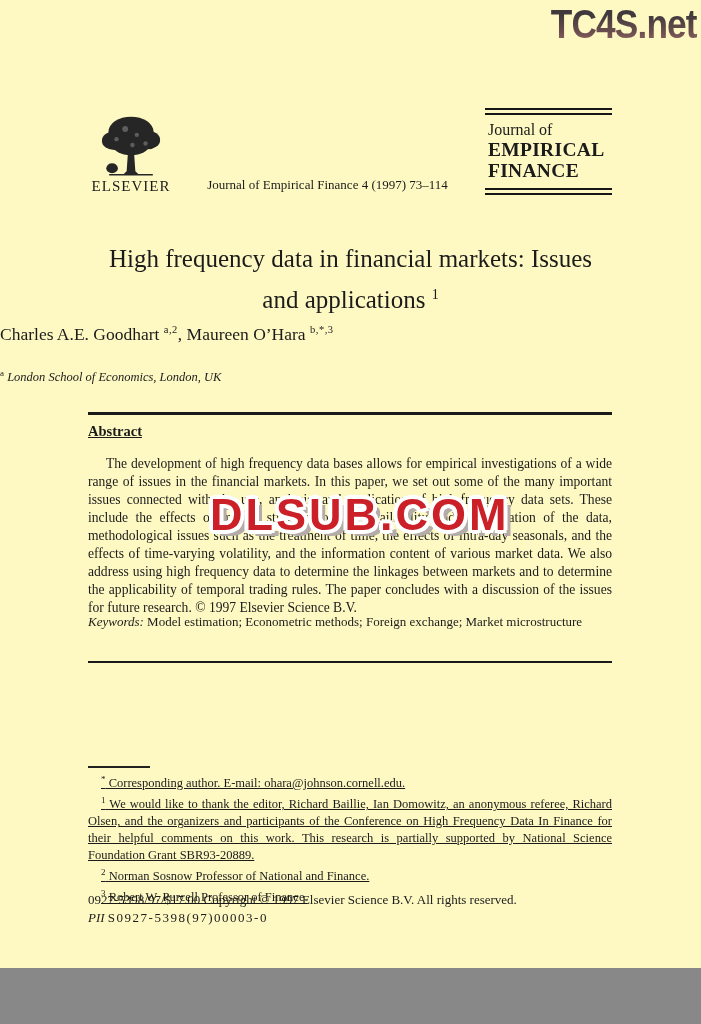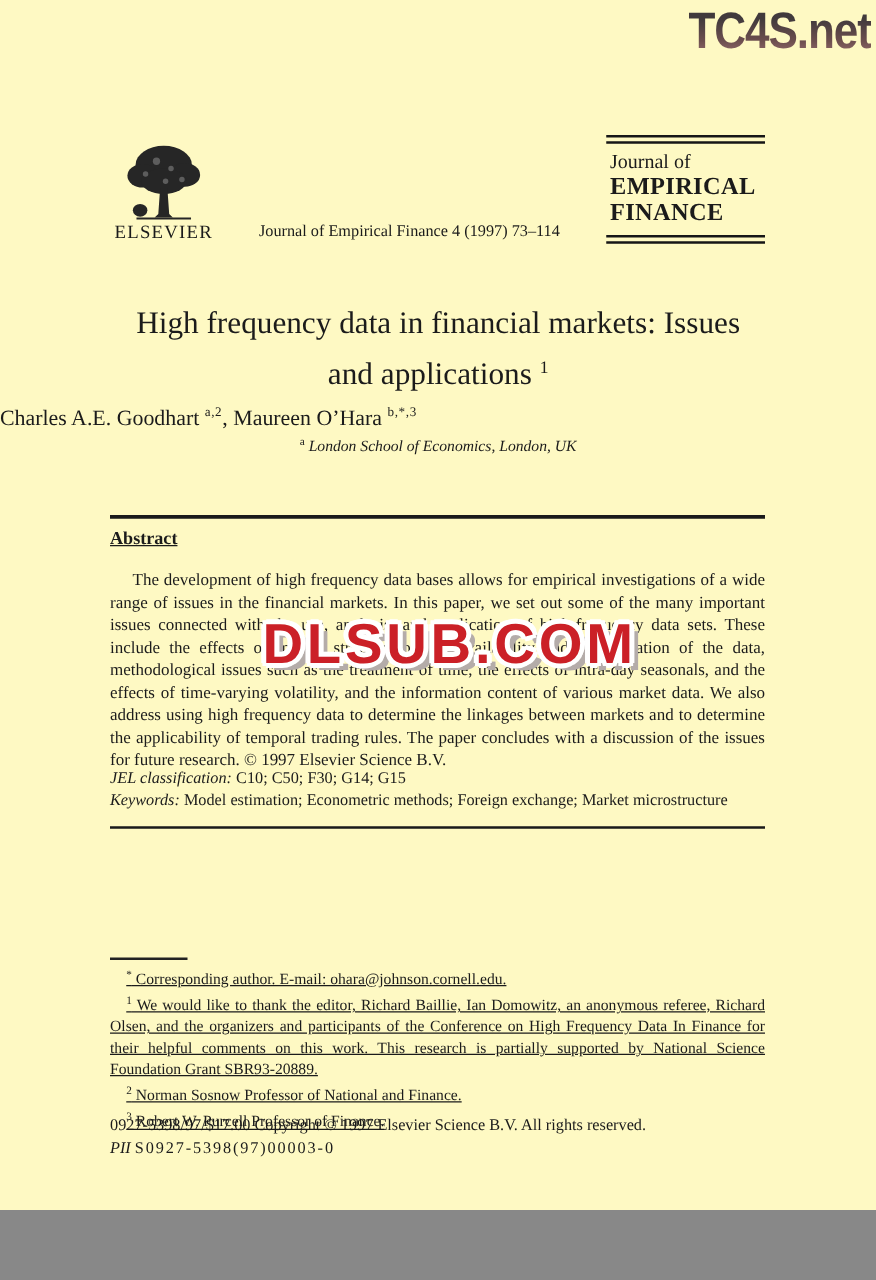--- a/index.html
+++ b/index.html
@@ -60,22 +60,22 @@
     position:absolute;top:241px;left:0;width:100%;
     text-align:center;font-size:25px;line-height:36px;
   }
   .title-block sup{font-size:14px;}
   .authors{
     position:absolute;top:324px;left:0;width:100%;
     text-align:left;font-size:17.5px;
   }
   .authors sup{font-size:10.5px;letter-spacing:0.5px;}
   .affils{
-    position:absolute;top:344px;left:0;width:100%;
-    text-align:center;font-style:italic;font-size:12.5px;line-height:18px;
+    position:absolute;top:364px;left:0;width:100%;
+    font-style:italic;font-size:12.5px;line-height:18px;
   }
   .affils sup{font-size:9px;font-style:normal;}
 
   
   .rule-a{position:absolute;top:412px;left:88px;width:524px;border-top:3px solid #1a1a1a;}
   .abstract-head{position:absolute;top:423px;left:88px;font-weight:bold;font-size:14.5px;text-decoration:underline;}
   .abstract-body{
     position:absolute;top:455px;left:88px;width:524px;
     font-size:13.6px;line-height:18px;text-align:justify;text-indent:18px;
   }
@@ -154,21 +154,20 @@
     <div><sup>a</sup> <span>London School of Economics, London, UK</span></div>
   </div>
 
   <div class="rule-a"></div>
   <div class="abstract-head">Abstract</div>
   <div class="abstract-body">The development of high frequency data bases allows for empirical investigations of a wide range of issues in the financial markets. In this paper, we set out some of the many important issues connected with the use, analysis, and application of high-frequency data sets. These include the effects of market structure on the availability and interpretation of the data, methodological issues such as the treatment of time, the effects of intra-day seasonals, and the effects of time-varying volatility, and the information content of various market data. We also address using high frequency data to determine the linkages between markets and to determine the applicability of temporal trading rules. The paper concludes with a discussion of the issues for future research. © 1997 Elsevier Science B.V.</div>
 
   <div class="wm-mid">DLSUB.COM</div>
 
   <div class="jel-block">
-    <div><span class="lbl-italic">JEL classification:</span><span> C10; C50; F30; G14; G15</span></div>
     <div><span class="lbl-italic">Keywords:</span><span> Model estimation; Econometric methods; Foreign exchange; Market microstructure</span></div>
   </div>
   <div class="rule-b"></div>
 
   <div class="footnotes">
     <div class="fn-rule"></div>
     <p class="fn"><sup>*</sup><span> Corresponding author. E-mail: ohara@johnson.cornell.edu.</span></p>
     <p class="fn justify"><sup>1</sup><span> We would like to thank the editor, Richard Baillie, Ian Domowitz, an anonymous referee, Richard Olsen, and the organizers and participants of the Conference on High Frequency Data In Finance for their helpful comments on this work. This research is partially supported by National Science Foundation Grant SBR93-20889.</span></p>
     <p class="fn"><sup>2</sup><span> Norman Sosnow Professor of National and Finance.</span></p>
     <p class="fn"><sup>3</sup><span> Robert W. Purcell Professor of Finance.</span></p>

